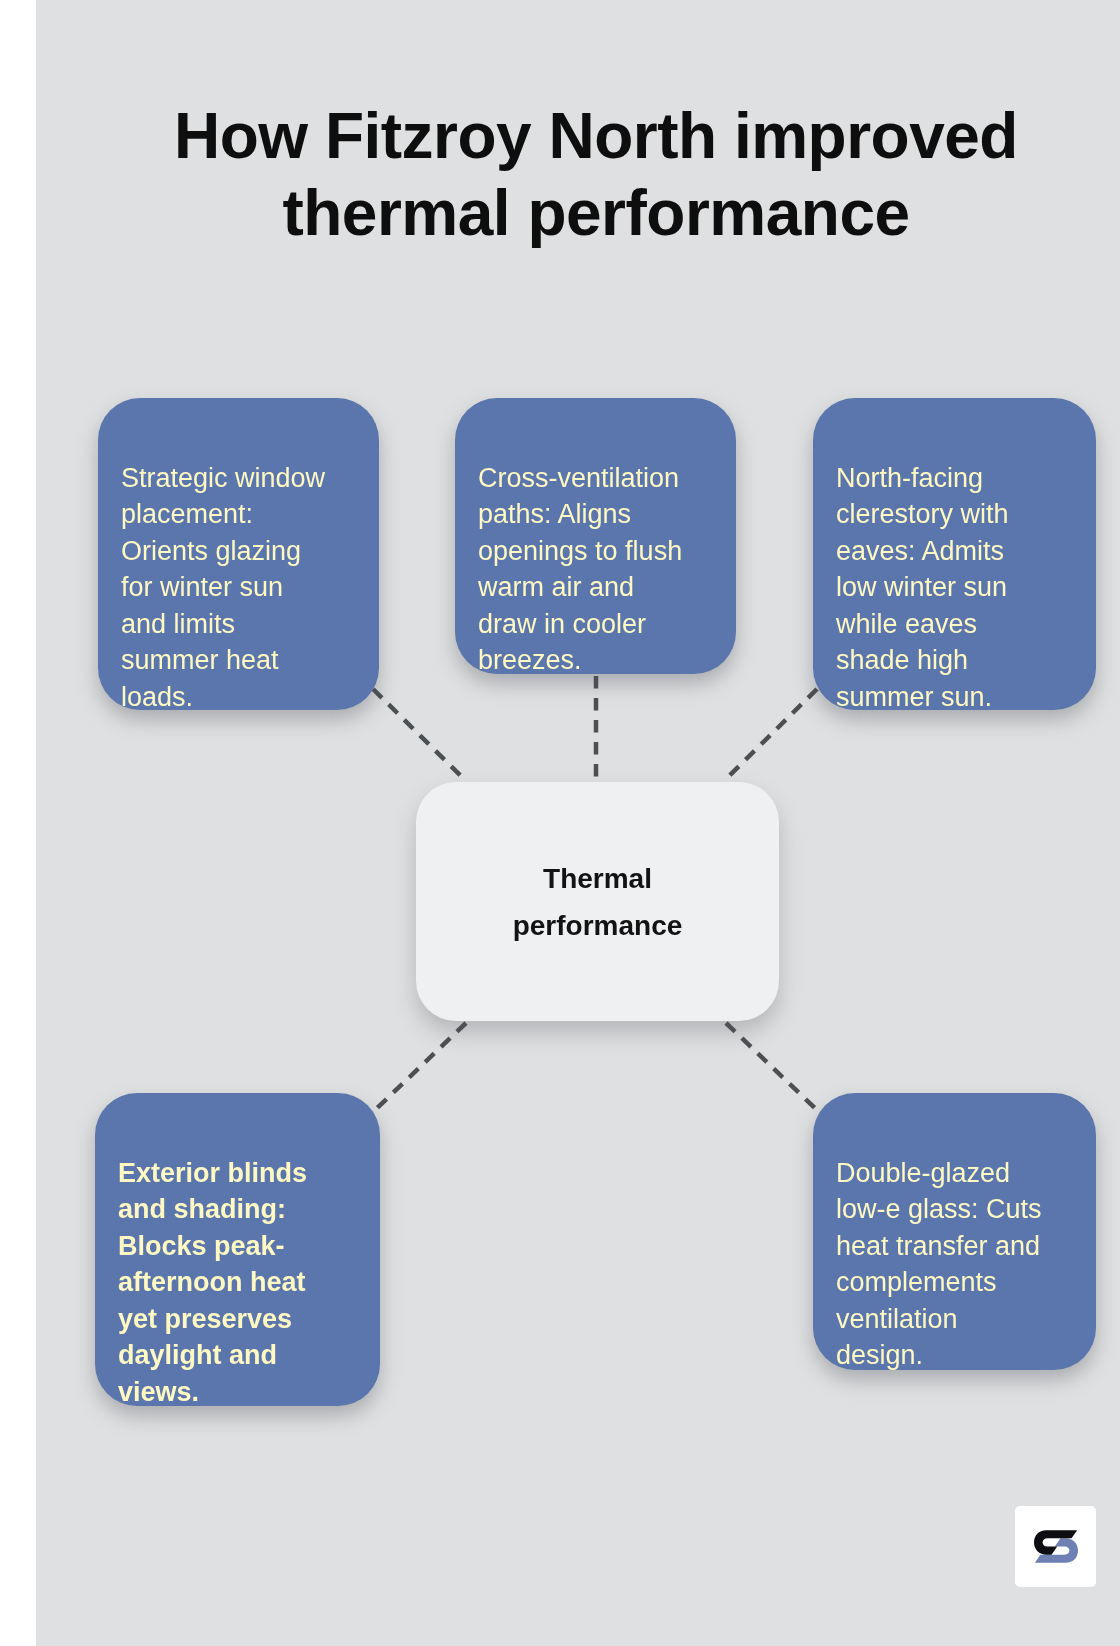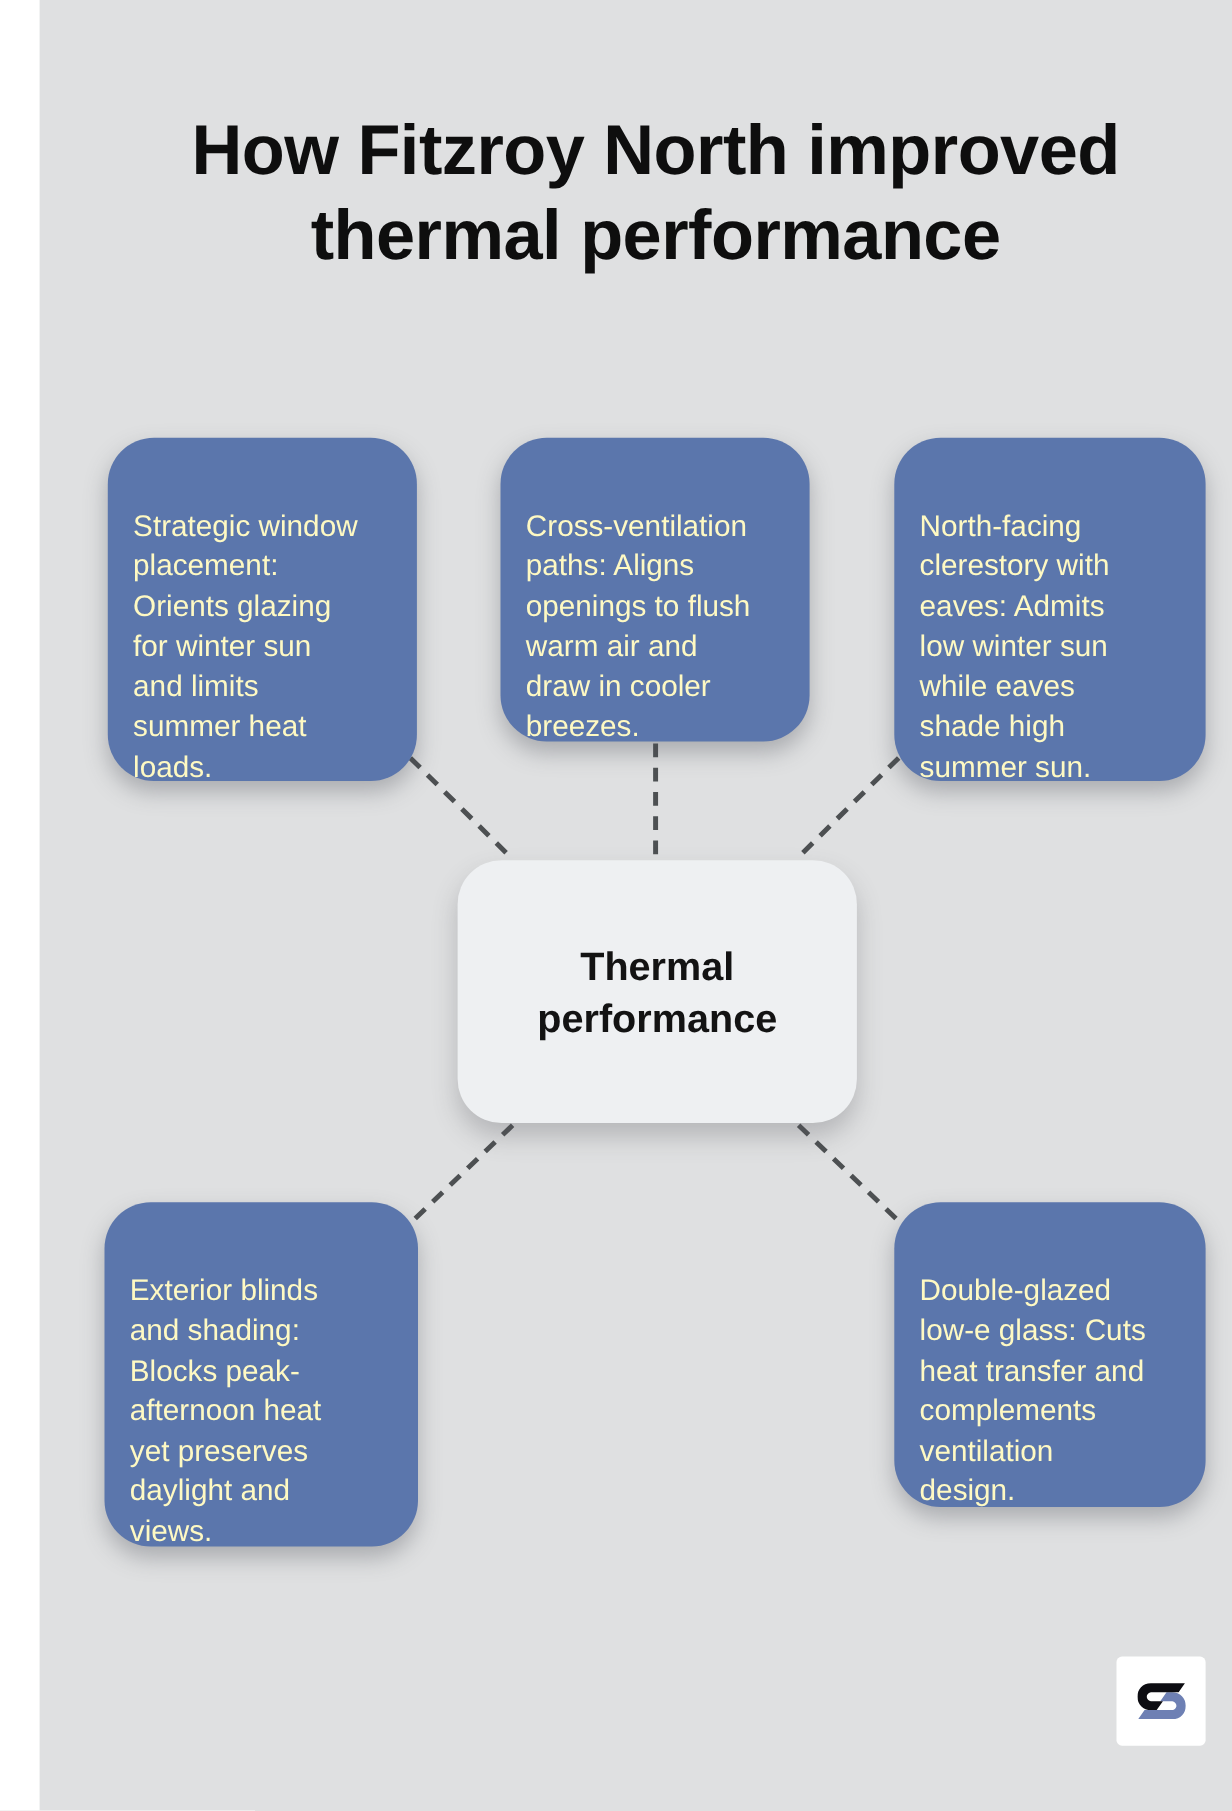--- a/index.html
+++ b/index.html
@@ -42,34 +42,34 @@
     color:#fef9c3;
     font-size:27px;
     line-height:36.5px;
     padding:25px 16px 22px 23px;
     white-space:pre-line;
     box-shadow:0 10px 20px rgba(75,78,85,0.35);
   }
   .card-1{left:62px;  top:398px;  width:281px; height:312px;}
   .card-2{left:419px; top:398px;  width:281px; height:276px;}
   .card-3{left:777px; top:398px;  width:283px; height:312px;}
-  .card-4{left:59px;  top:1093px; width:285px; height:313px;}
+  .card-4{left:59px;  top:1093px; width:285px; height:313px;font-weight:bold;}
   .card-5{left:777px; top:1093px; width:283px; height:277px;}
   .center-node{
     position:absolute;
     left:380px; top:782px;
     width:363px; height:239px;
     box-sizing:border-box;
     background:#eef0f2;
     border-radius:40px;
     display:flex;
     align-items:center;
     justify-content:center;
     text-align:center;
-    font-size:36px;
+    font-size:28px;
     font-weight:700;
     line-height:47px;
     color:#131313;
     white-space:pre-line;
     box-shadow:0 12px 22px rgba(88,90,96,0.30);
   }
   .logo-tile{
     position:absolute;
     left:979px; top:1506px;
     width:81px; height:81px;

